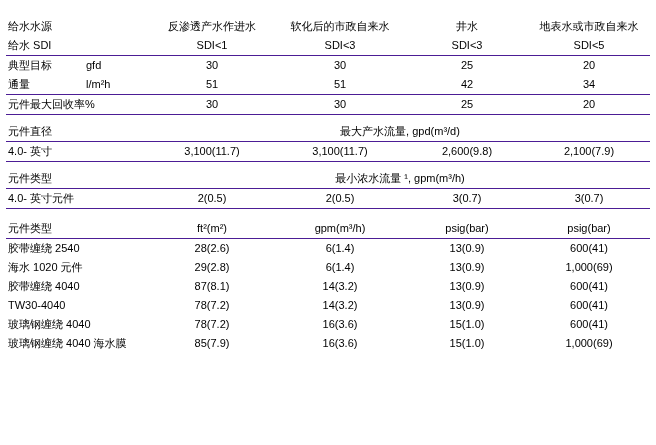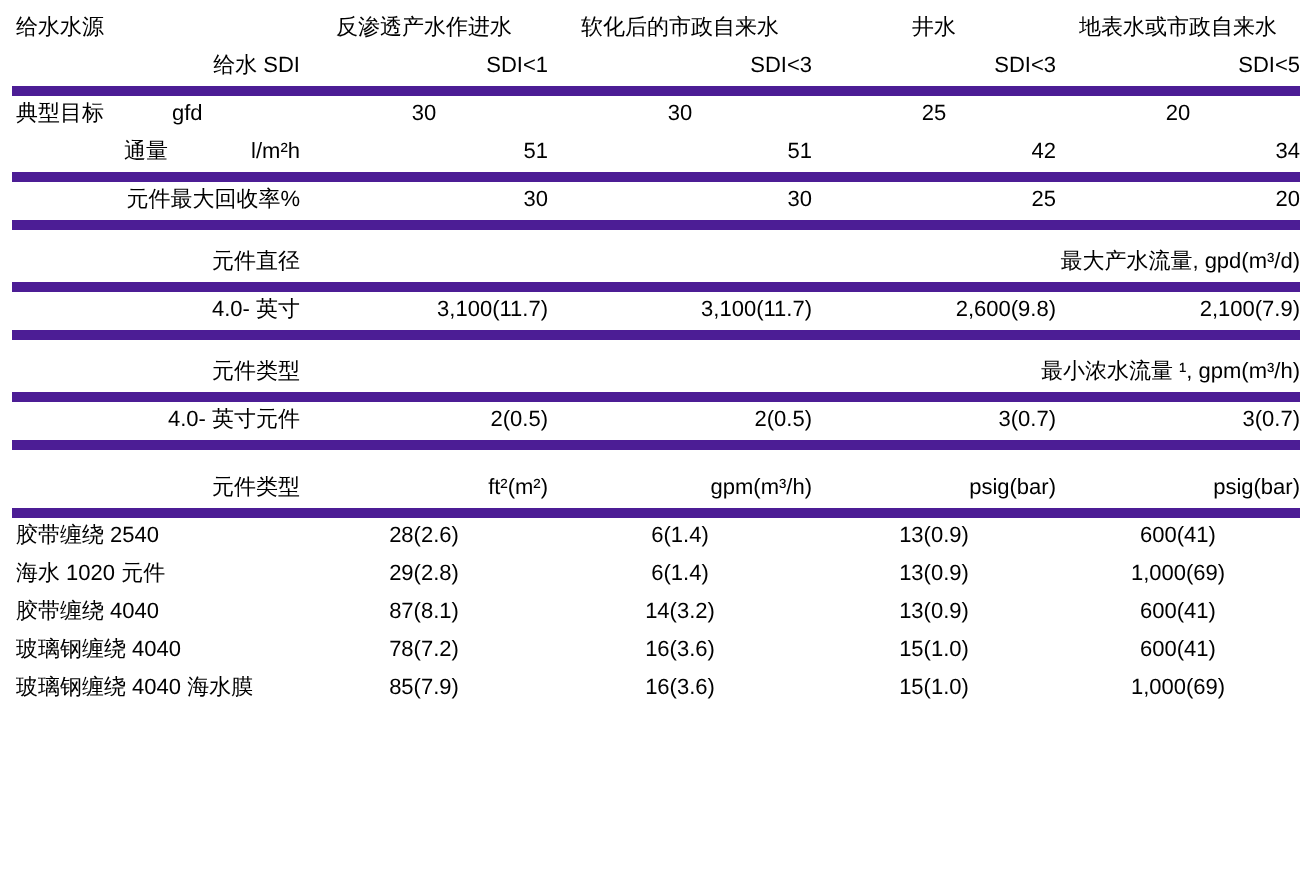--- a/index.html
+++ b/index.html
@@ -13,21 +13,21 @@
     font-family: "Liberation Sans", sans-serif;
     font-size: 11px;
     color: #000000;
     overflow: hidden;
   }
   .sheet {
     position: relative;
     width: 572px;
     height: 445px;
     box-sizing: border-box;
-    padding: 4px 6px;
+    padding: 16px 6px;
   }
   table {
     border-collapse: collapse;
     width: 644px;
     table-layout: fixed;
     font-size: 11px;
   }
   td, th {
     padding: 0;
     margin: 0;
@@ -36,22 +36,21 @@
     text-align: center;
     height: 19px;
     line-height: 19px;
     white-space: nowrap;
   }
   .lbl {
     text-align: left;
     padding-left: 2px;
   }
   .rowline td {
-    border-bottom: 5px solid #4c1d95;
-    text-align: right;
+    border-bottom: 1px solid #4c1d95;
   }
   .spacer td {
     height: 10px;
     line-height: 10px;
   }
   .spacer-sm td {
     height: 7px;
     line-height: 7px;
   }
   .hdr td {
@@ -186,20 +185,27 @@
         <td>1,000(69)</td>
       </tr>
       <tr>
         <td class="lbl" colspan="2">胶带缠绕 4040</td>
         <td>87(8.1)</td>
         <td>14(3.2)</td>
         <td>13(0.9)</td>
         <td>600(41)</td>
       </tr>
       <tr>
+        <td class="lbl" colspan="2">TW30-4040</td>
+        <td>78(7.2)</td>
+        <td>14(3.2)</td>
+        <td>13(0.9)</td>
+        <td>600(41)</td>
+      </tr>
+      <tr>
         <td class="lbl" colspan="2">玻璃钢缠绕 4040</td>
         <td>78(7.2)</td>
         <td>16(3.6)</td>
         <td>15(1.0)</td>
         <td>600(41)</td>
       </tr>
       <tr>
         <td class="lbl" colspan="2">玻璃钢缠绕 4040 海水膜</td>
         <td>85(7.9)</td>
         <td>16(3.6)</td>

